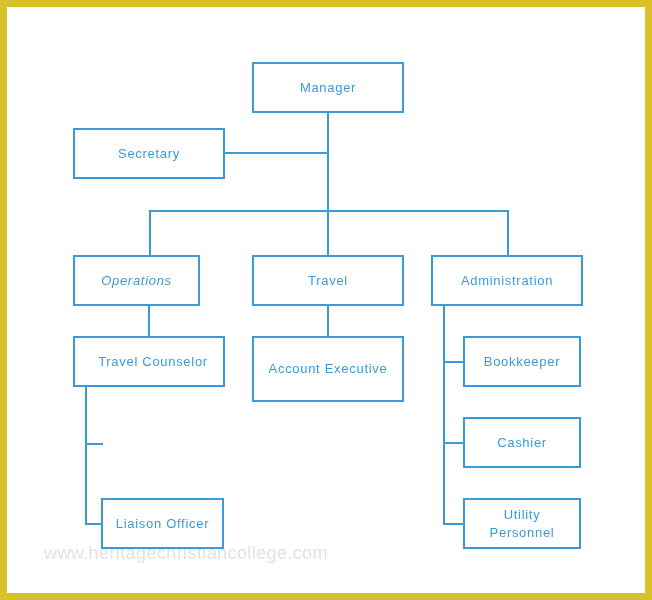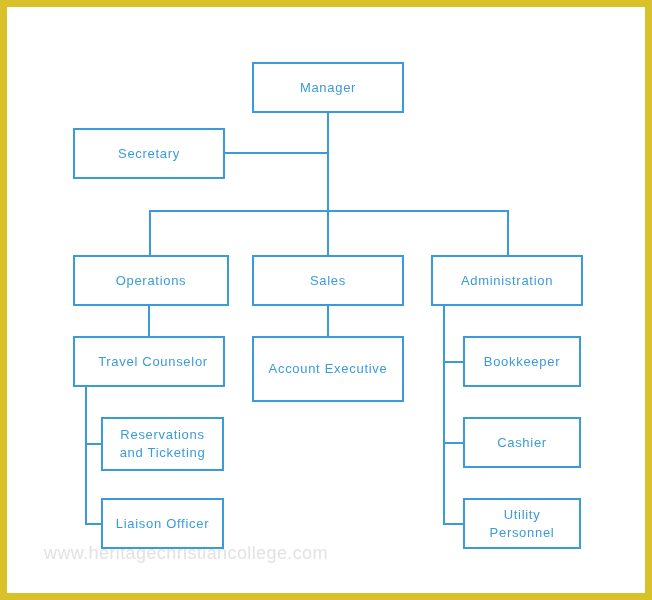--- a/index.html
+++ b/index.html
@@ -87,34 +87,32 @@
     <div class="line" style="left:85px; top:523px; width:18px; height:2px;"></div>
     <div class="line" style="left:443px; top:306px; width:2px; height:219px;"></div>
     <div class="line" style="left:443px; top:361px; width:22px; height:2px;"></div>
     <div class="line" style="left:443px; top:442px; width:22px; height:2px;"></div>
     <div class="line" style="left:443px; top:523px; width:22px; height:2px;"></div>
 
     <div class="node" style="left:252px; top:62px; width:152px; height:51px;">Manager</div>
 
     <div class="node" style="left:73px; top:128px; width:152px; height:51px;">Secretary</div>
 
-    <div class="node" style="left:73px; top:255px; width:156px; height:51px;">Operations</div>
+    <div class="node" style="left:73px; top:255px; width:127px; height:51px;font-style:italic;">Operations</div>
 
-    <div class="node" style="left:252px; top:255px; width:152px; height:51px;">Sales</div>
+    <div class="node" style="left:252px; top:255px; width:152px; height:51px;">Travel</div>
 
     <div class="node" style="left:431px; top:255px; width:152px; height:51px;">Administration</div>
 
     <div class="node" style="left:73px; top:336px; width:152px; height:51px;padding-left:8px;">Travel Counselor</div>
 
     <div class="node" style="left:252px; top:336px; width:152px; height:66px;">Account Executive</div>
 
     <div class="node" style="left:463px; top:336px; width:118px; height:51px;text-align:center;">Bookkeeper</div>
 
-    <div class="node" style="left:101px; top:417px; width:123px; height:54px;">Reservations
-and Ticketing</div>
 
     <div class="node" style="left:463px; top:417px; width:118px; height:51px;">Cashier</div>
 
     <div class="node" style="left:101px; top:498px; width:123px; height:51px;">Liaison Officer</div>
 
     <div class="node" style="left:463px; top:498px; width:118px; height:51px;">Utility
 Personnel</div>
 
     <div class="watermark" style="left:44px; top:543px;">www.heritagechristiancollege.com</div>
 

